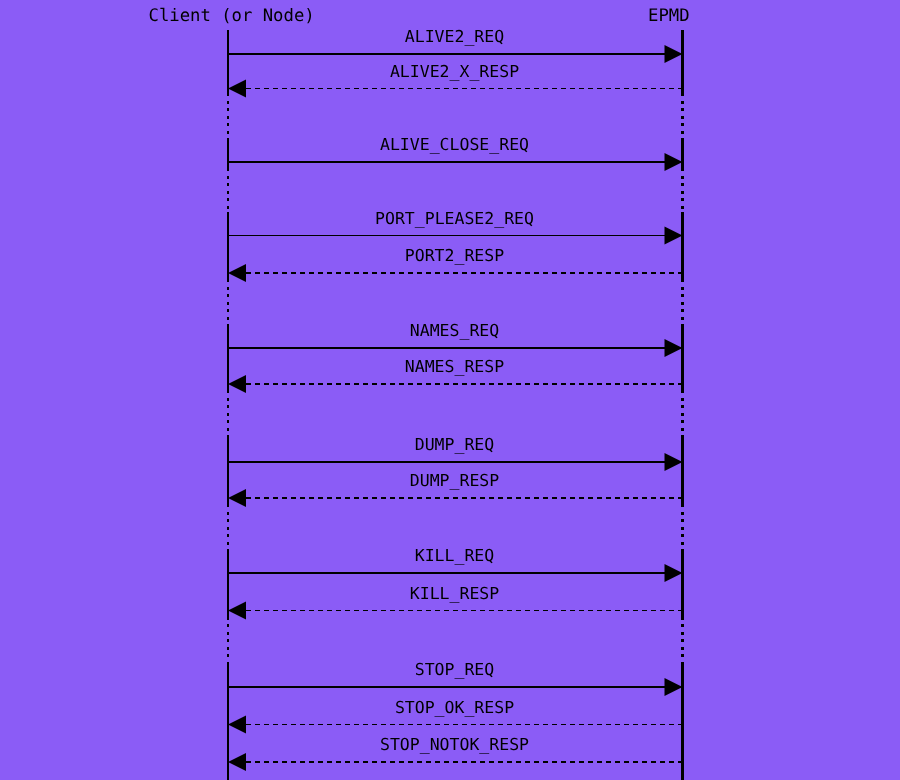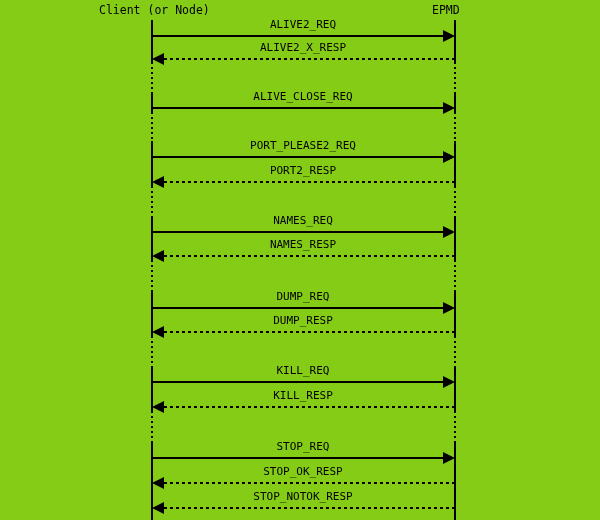--- a/index.html
+++ b/index.html
@@ -10,21 +10,21 @@
   body {
     width: 600px;
     height: 520px;
     overflow: hidden;
     font-family: "DejaVu Sans Mono", monospace;
   }
   #diagram-root {
     position: relative;
     width: 600px;
     height: 520px;
-    background: #84cc16;
+    background: #8b5cf6;
   }
   svg.seq {
     display: block;
     width: 600px;
     height: 520px;
   }
   .lifeline-solid {
     stroke: #000000;
     stroke-width: 1.4;
     shape-rendering: crispEdges;

